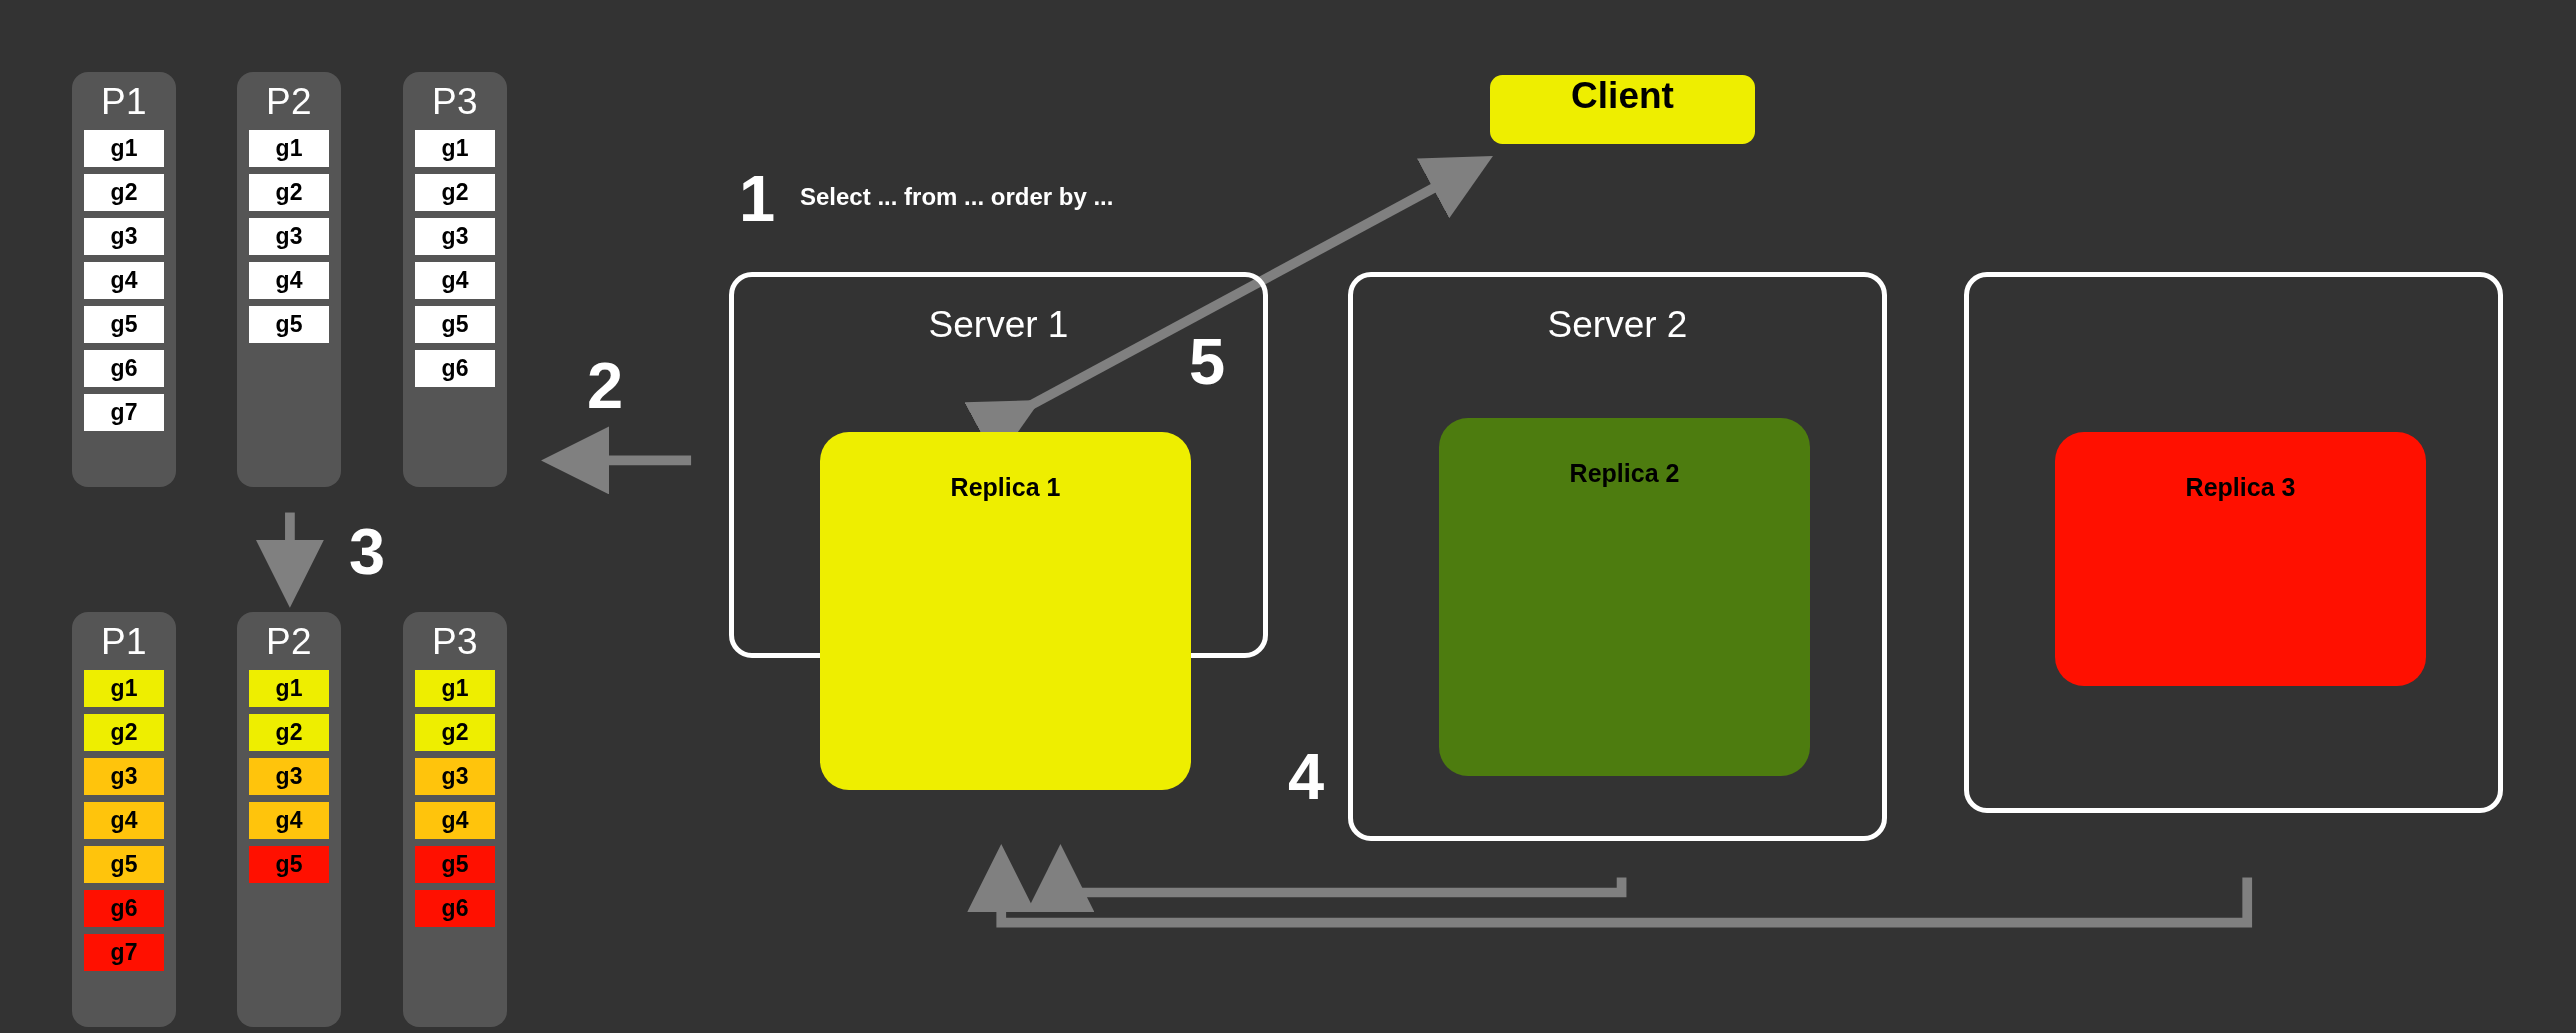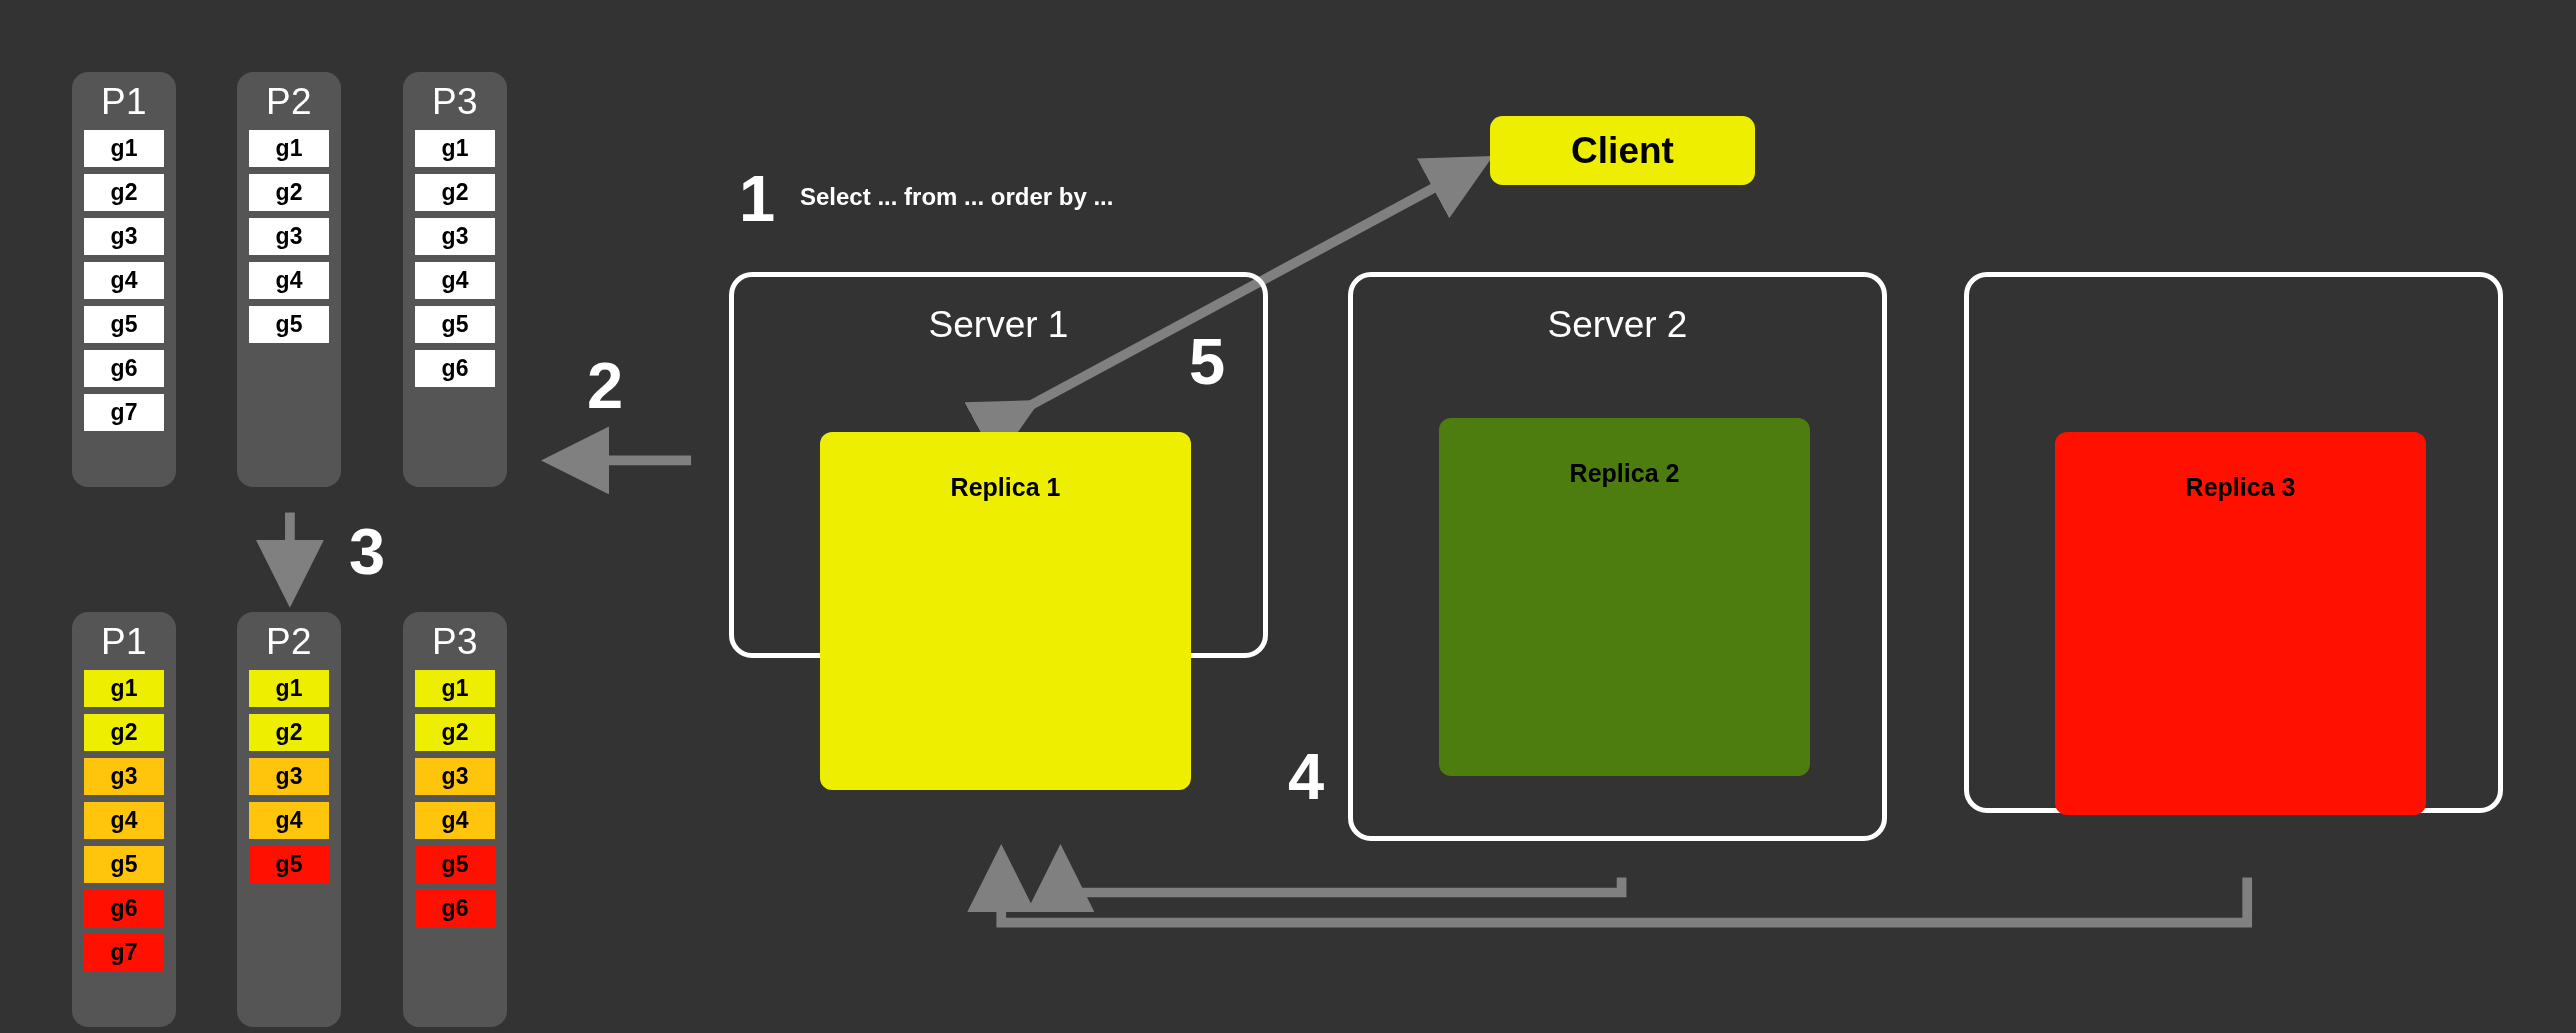--- a/index.html
+++ b/index.html
@@ -67,41 +67,39 @@
     position: absolute;
     left: 0; right: 0;
     top: 26.5px;
     text-align: center;
     color: #ffffff;
     font-size: 37px;
     font-weight: 400;
   }
   .replica {
     position: absolute;
-    border-radius: 12px;
+    border-radius: 29px;
     display: flex;
     align-items: flex-start;
     justify-content: center;
     box-sizing: border-box;
     padding-top: 41px;
   }
   .replica-label {
     color: #000000;
     font-size: 25px;
     font-weight: bold;
   }
 
   
   #client-box {
     position: absolute;
     border-radius: 12.4px;
     display: flex;
-    align-items: center;
     justify-content: center;
-    margin-top: 41px;
   }
   #client-label {
     color: #000000;
     font-size: 37px;
     font-weight: bold;
   }
 
   
   .step-num {
     position: absolute;
@@ -245,21 +243,21 @@
   </div>
 
   <div class="server" style="left:1348px; top:272px; width:539px; height:569px;">
     <div class="server-title">Server 2</div>
     <div class="replica" style="left:86px; top:141px; width:371px; height:358px; background:#4d7c0f;">
       <span class="replica-label">Replica 2</span>
     </div>
   </div>
 
   <div class="server" style="left:1964px; top:272px; width:539px; height:541px;">
-    <div class="replica" style="left:86px; top:155px; width:371px; height:383px; background:#ff1000;">
+    <div class="replica" style="left:86px; top:155px; width:371px; height:254px; background:#ff1000;">
       <span class="replica-label">Replica 3</span>
     </div>
   </div>
 
   <div class="step-num" style="left:739px; top:166px;">1</div>
   <div class="step-text" style="left:800px; top:179px;">Select ... from ... order by ...</div>
 
   <div class="step-num" style="left:587px; top:353px;">2</div>
 
   <div class="step-num" style="left:349px; top:519px;">3</div>

